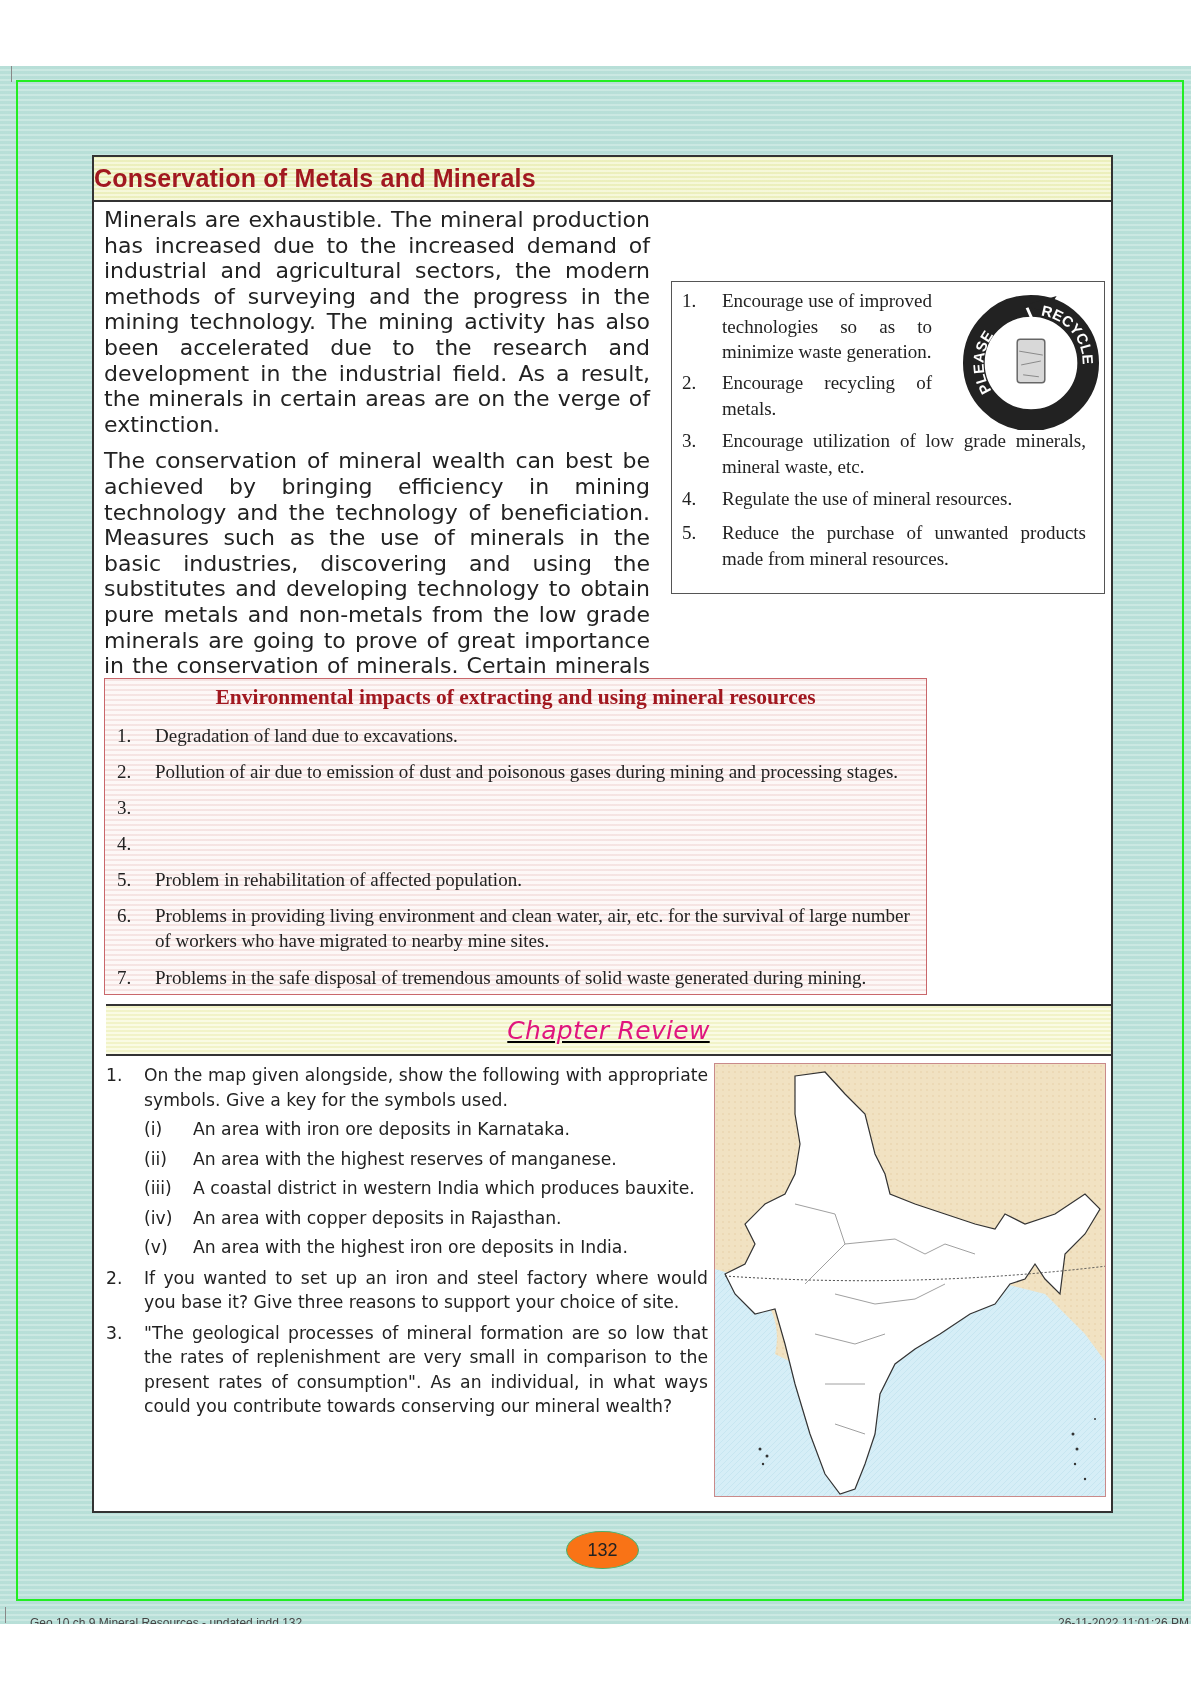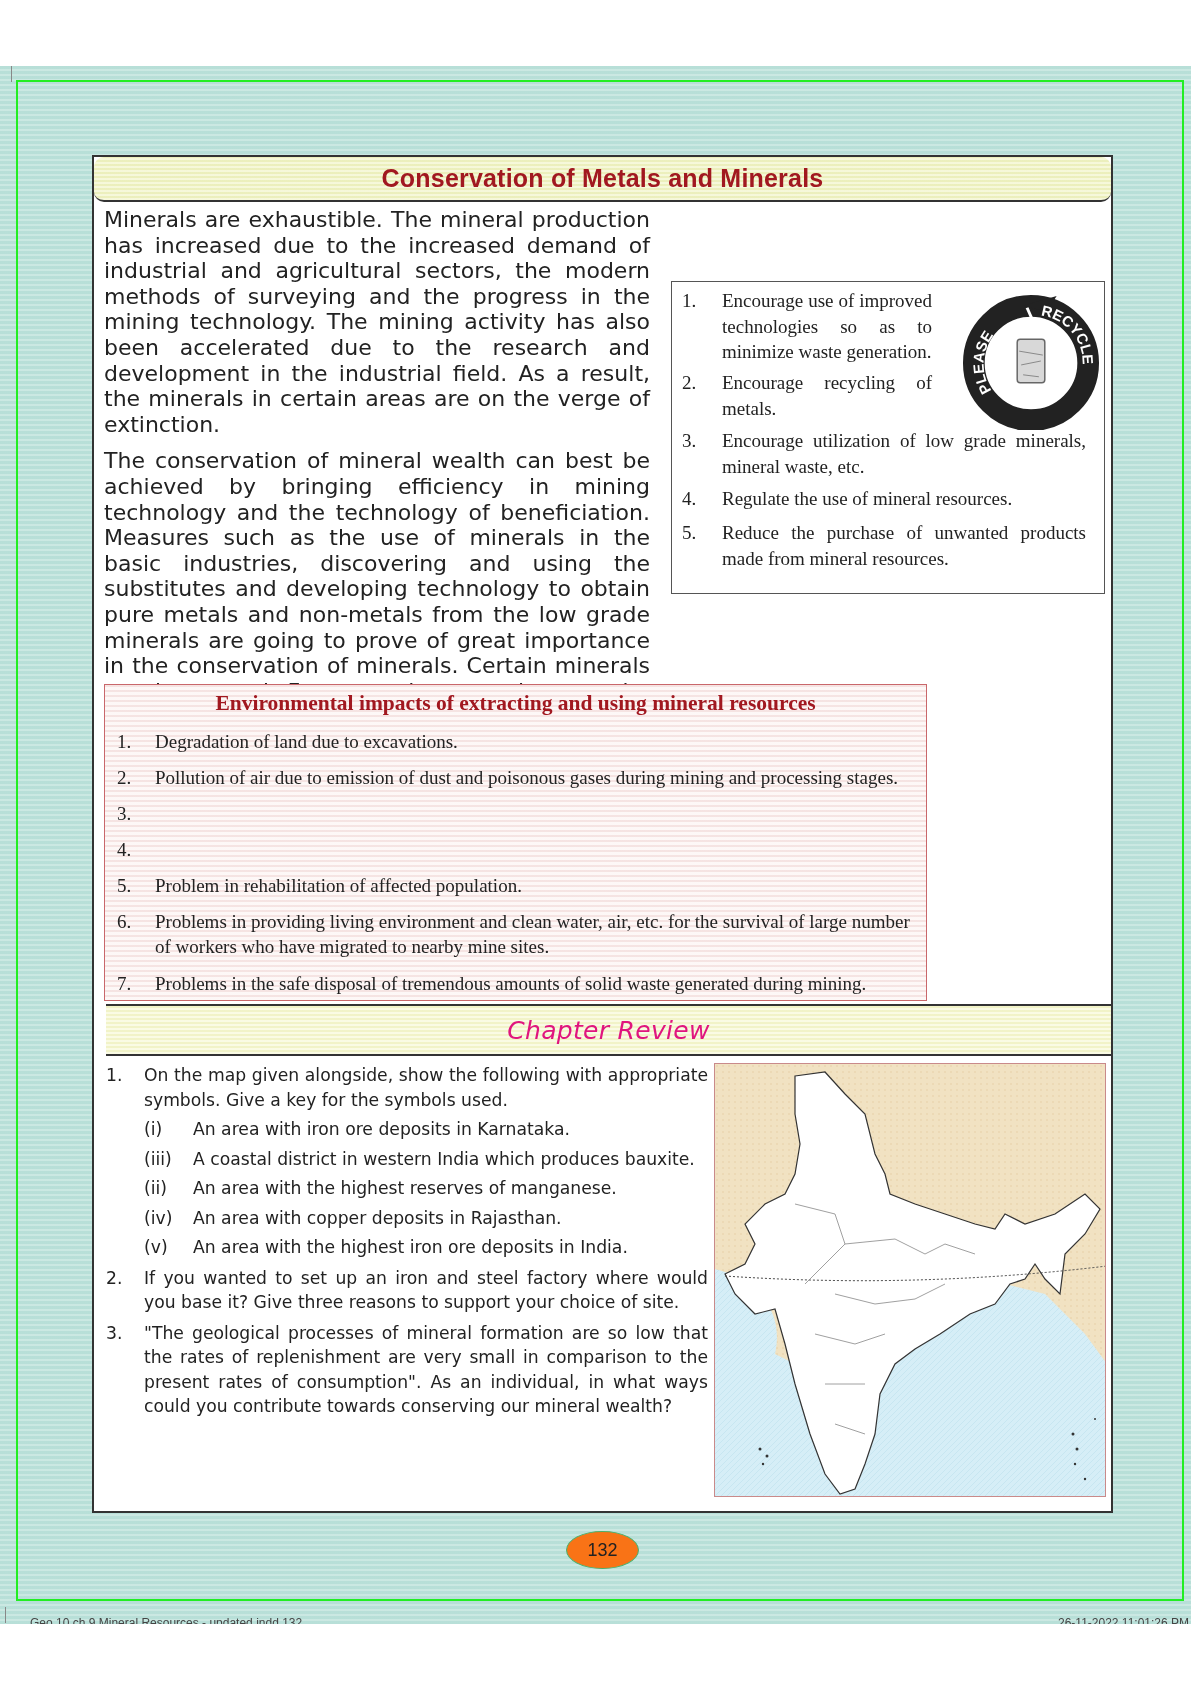--- a/index.html
+++ b/index.html
@@ -21,21 +21,21 @@
   }
   .main-box {
     position: absolute; left: 92px; top: 155px; width: 1021px; height: 1358px;
     border: 2px solid #333; box-sizing: border-box; background: #ffffff;
   }
   .title-bar {
     position: absolute; left: 0; top: 0; right: 0; height: 43px;
     background-color: #f1f4c6;
     background-image: repeating-linear-gradient(0deg, rgba(255,255,255,0.35) 0px, rgba(255,255,255,0.35) 2px, rgba(220,225,160,0.25) 2px, rgba(220,225,160,0.25) 4px);
     border-bottom: 2px solid #333;
-    display: flex; align-items: center; justify-content: center; border-radius: 10px;
+    display: flex; align-items: center; 
   }
   .title-text {
     font-family: "Liberation Sans", sans-serif; font-weight: bold;
     font-size: 25px; color: #a11820; letter-spacing: 0.2px;
   }
   .intro-col {
     position: absolute; left: 10px; top: 50px; width: 546px;
     font-family: "DejaVu Sans", sans-serif; font-size: 22px; line-height: 25.6px;
     color: #222; text-align: justify;
   }
@@ -47,34 +47,34 @@
   }
   .measure-item { position: absolute; left: 10px; display: flex; }
   .measure-num { width: 40px; flex: none; }
   .measure-text { text-align: justify; }
   .recycle-logo { position: absolute; left: 290px; top: 10px; width: 138px; height: 138px; }
   .env-box {
     position: absolute; left: 10px; top: 521px; width: 823px; height: 317px;
     border: 1.5px solid #c9676b; box-sizing: border-box;
     background-color: #fbf0ee;
     background-image: repeating-linear-gradient(0deg, rgba(255,255,255,0.5) 0px, rgba(255,255,255,0.5) 3px, rgba(235,205,205,0.35) 3px, rgba(235,205,205,0.35) 5px);
-    font-family: "Liberation Serif", serif; color: #222; margin-top: 6px;
+    font-family: "Liberation Serif", serif; color: #222;
   }
   .env-title {
     position: absolute; left: 0; right: 0; top: 6px; text-align: center;
     font-weight: bold; font-size: 21.5px; color: #a11820;
   }
   .env-item { position: absolute; left: 12px; right: 10px; display: flex; font-size: 19px; line-height: 25px; }
   .env-num { width: 38px; flex: none; }
   .review-bar {
     position: absolute; left: 12px; right: 0; top: 847px; height: 48px;
     border-top: 2px solid #333; border-bottom: 2px solid #333;
     background-color: #f7f8d2;
     background-image: repeating-linear-gradient(0deg, rgba(255,255,255,0.4) 0px, rgba(255,255,255,0.4) 2px, rgba(225,228,170,0.25) 2px, rgba(225,228,170,0.25) 4px);
-    display: flex; align-items: center; justify-content: center;
+    display: flex; align-items: center; justify-content: center; text-decoration: underline;
   }
   .review-title {
     font-family: "DejaVu Sans", sans-serif; font-style: italic; font-size: 25px;
     color: #e0157e; letter-spacing: 0.3px;
   }
   .questions {
     position: absolute; left: 10px; top: 906px; width: 604px;
     font-family: "DejaVu Sans", sans-serif; font-size: 17.2px; line-height: 24.5px; color: #222;
   }
   .q { display: flex; margin-bottom: 6px; }
@@ -200,26 +200,26 @@
   <div class="questions">
     <div class="q">
       <span class="q-num">1.</span>
       <div class="q-body">
         <div>On the map given alongside, show the following with appropriate symbols. Give a key for the symbols used.</div>
         <div class="sub">
           <span class="sub-num">(i)</span>
           <span class="sub-text">An area with iron ore deposits in Karnataka.</span>
         </div>
         <div class="sub">
+          <span class="sub-num">(ii)</span>
+          <span class="sub-text">An area with the highest reserves of manganese.</span>
+        </div>
+        <div class="sub">
           <span class="sub-num">(iii)</span>
           <span class="sub-text">A coastal district in western India which produces bauxite.</span>
-        </div>
-        <div class="sub">
-          <span class="sub-num">(ii)</span>
-          <span class="sub-text">An area with the highest reserves of manganese.</span>
         </div>
         <div class="sub">
           <span class="sub-num">(iv)</span>
           <span class="sub-text">An area with copper deposits in Rajasthan.</span>
         </div>
         <div class="sub">
           <span class="sub-num">(v)</span>
           <span class="sub-text">An area with the highest iron ore deposits in India.</span>
         </div>
       </div>

